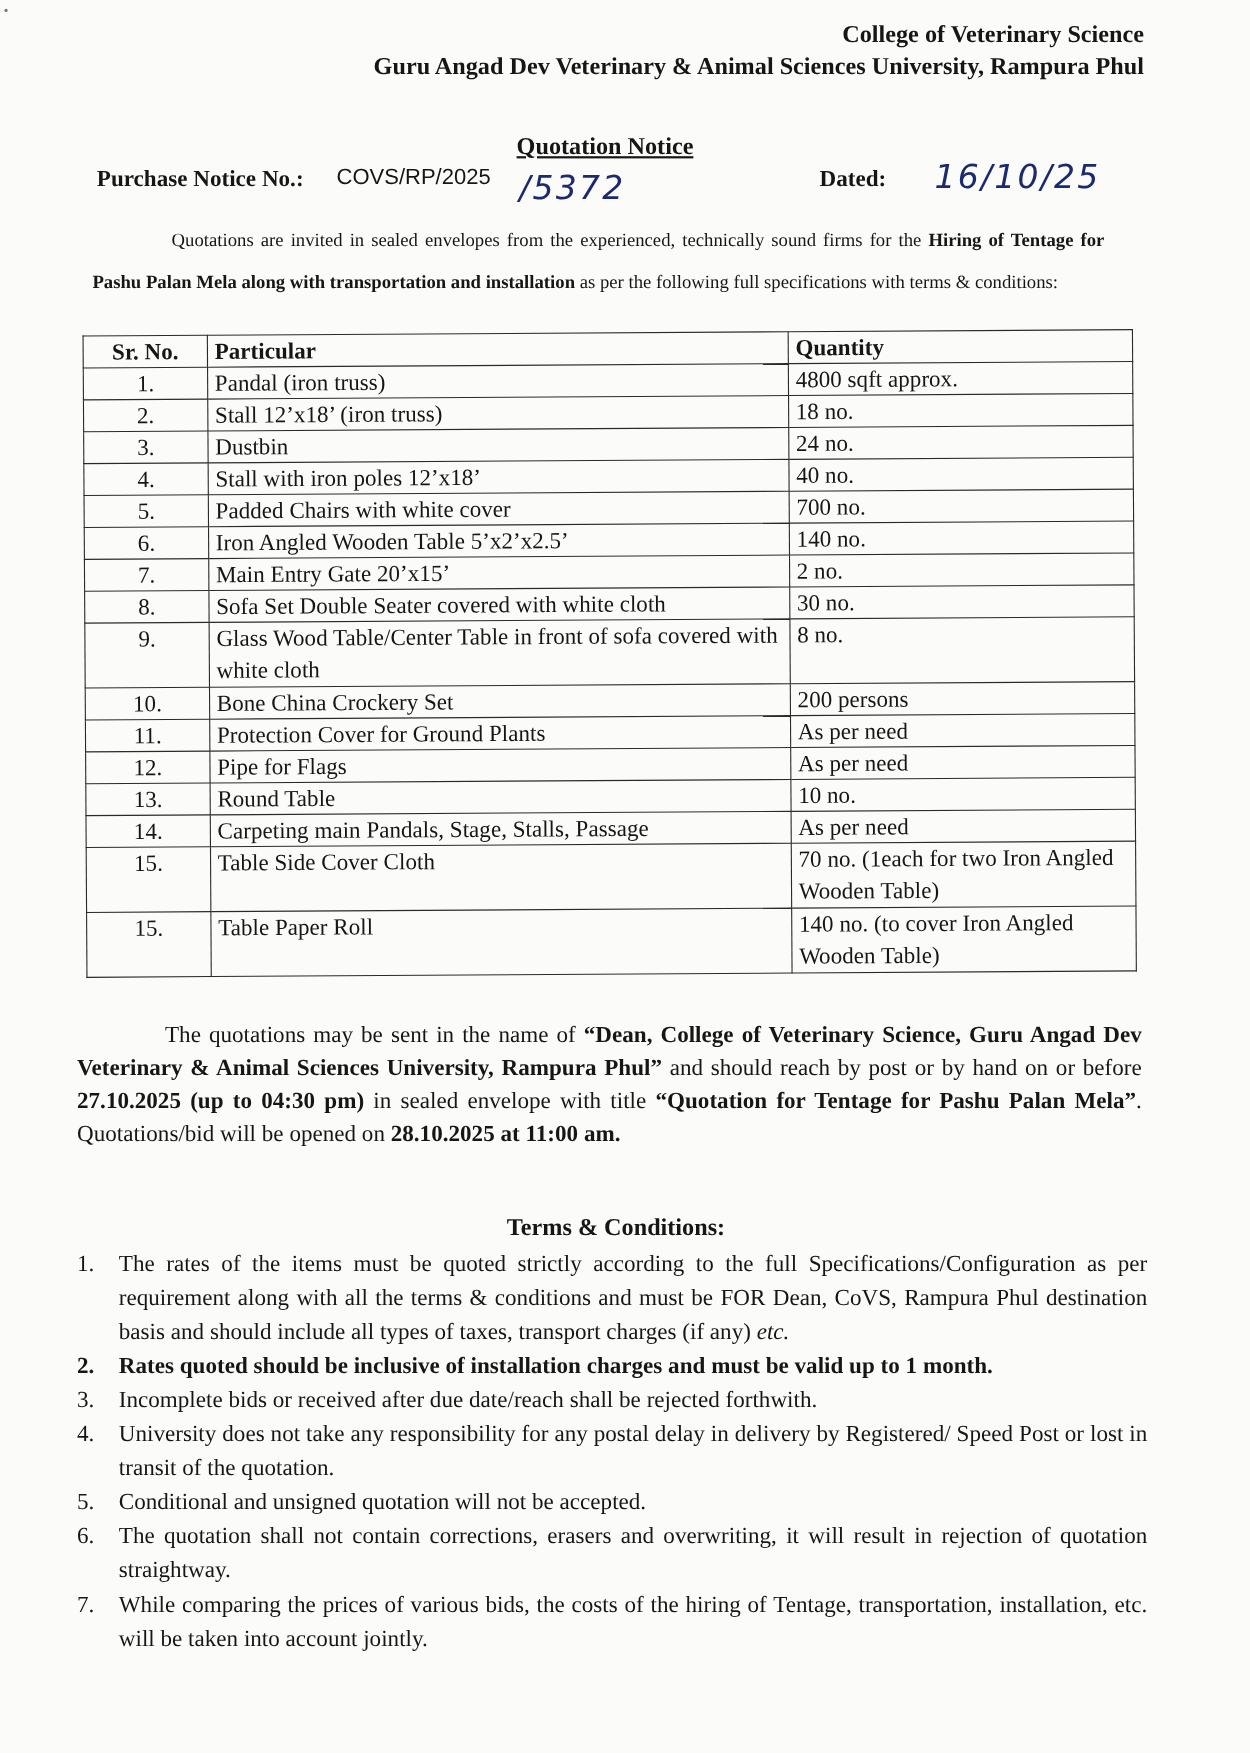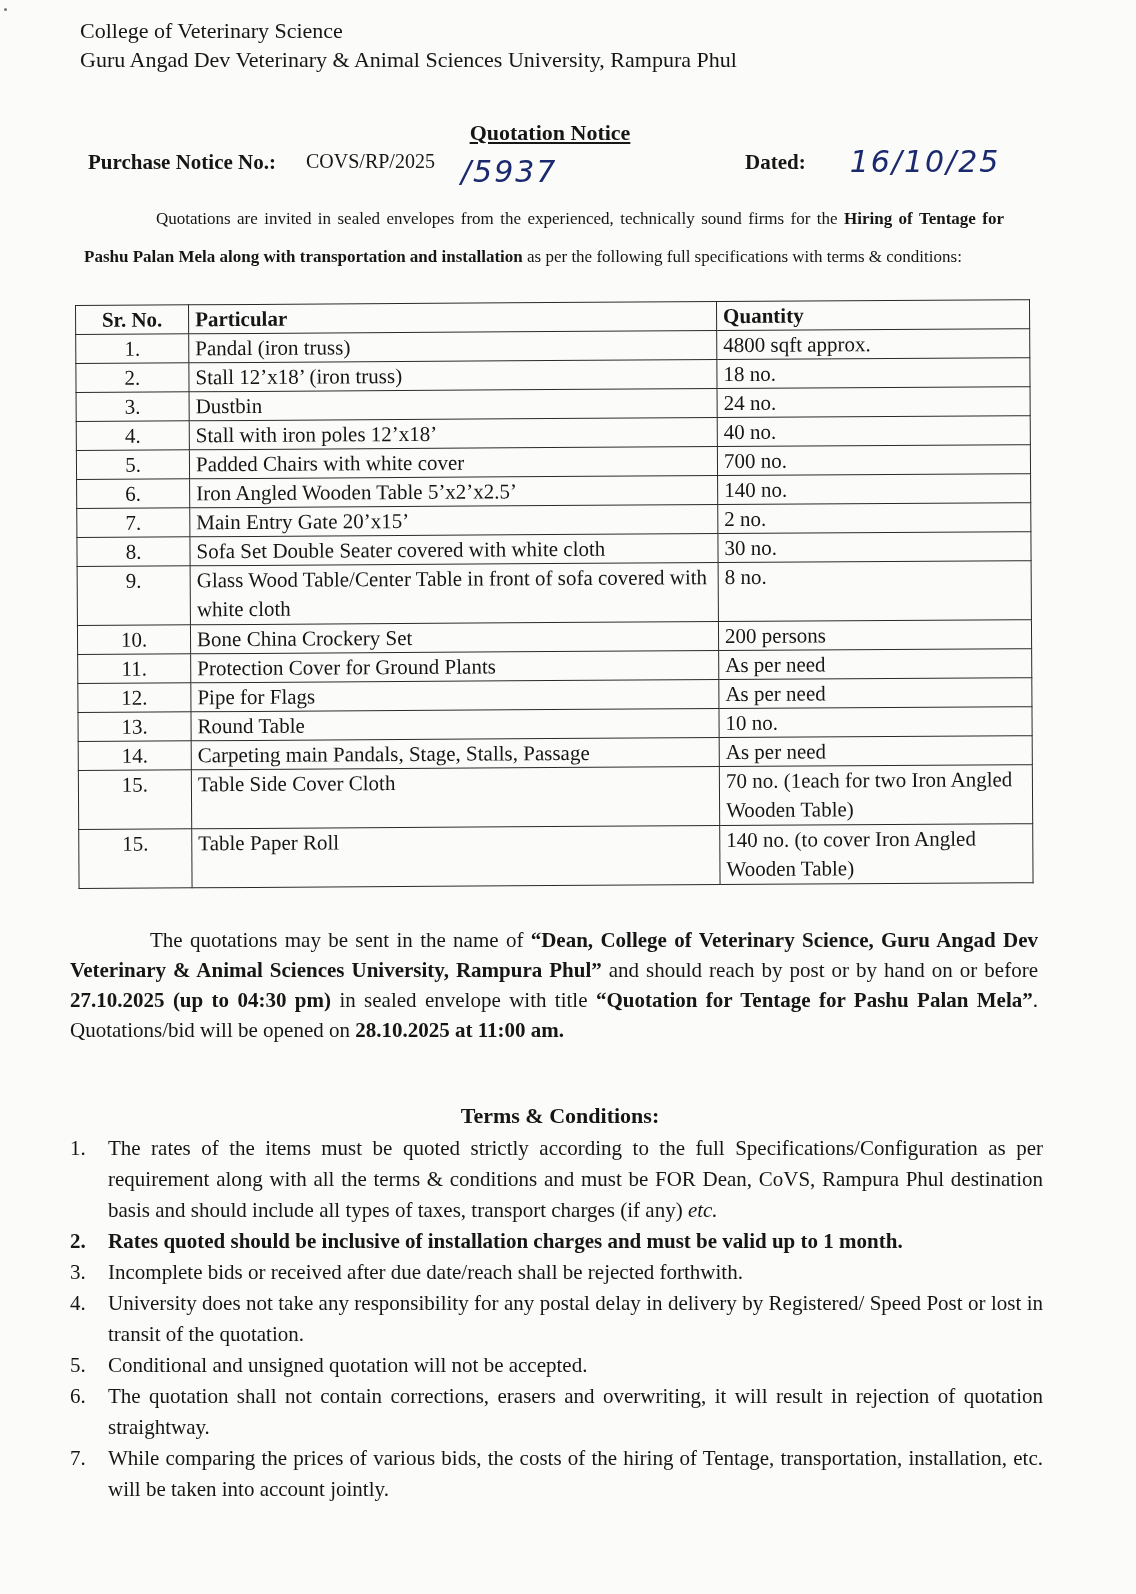--- a/index.html
+++ b/index.html
@@ -13,43 +13,43 @@
       overflow: hidden;
     }
     .page {
       position: absolute;
       left: 0; top: 0;
       width: 1136px; height: 1594px;
     }
     .header {
       position: absolute;
       top: 16px; left: 80px; width: 960px;
-      text-align: left;
-      font-weight: normal;
+      text-align: right;
+      font-weight: bold;
       font-size: 22px;
       line-height: 29px;
     }
     .header .line2 { font-size: 22px; }
     .notice-title {
       position: absolute;
       top: 98px; left: 0; width: 1100px;
       text-align: center;
       font-weight: bold;
       font-size: 22px;
       text-decoration: underline;
       margin-top: 22px;
     }
     .purchase-row {
       position: absolute;
       top: 150px; left: 88px;
       font-size: 21px;
       display: flex; align-items: flex-start; gap: 24px;
     }
     .purchase-row .lbl { font-weight: bold; margin-right: 6px; }
-    .purchase-row .val { font-family: Liberation Serif, serif; font-size: 20px; }
+    .purchase-row .val { font-family: Liberation Sans, sans-serif; font-size: 20px; }
     .hand {
       font-family: "DejaVu Sans", sans-serif;
       color: #1b2a6e;
       font-size: 30px;
       font-style: italic;
       letter-spacing: 2px;
       margin-left: 2px;
       transform: translateY(4px);
     }
     .dated-row {
@@ -133,21 +133,21 @@
   <div class="header">
     <div>College of Veterinary Science</div>
     <div class="line2">Guru Angad Dev Veterinary &amp; Animal Sciences University, Rampura Phul</div>
   </div>
 
   <div class="notice-title">Quotation Notice</div>
 
   <div class="purchase-row">
     <span class="lbl">Purchase Notice No.:</span>
     <span class="val">COVS/RP/2025</span>
-    <span class="hand">/5937</span>
+    <span class="hand">/5372</span>
   </div>
 
   <div class="dated-row">
     <span class="lbl">Dated:</span>
     <span class="hand">16/10/25</span>
   </div>
 
   <div class="intro"><span>Quotations are invited in sealed envelopes from the experienced, technically sound firms for the </span><span class="b">Hiring of Tentage for Pashu Palan Mela along with transportation and installation</span><span> as per the following full specifications with terms &amp; conditions:</span></div>
 
   <table class="items">

